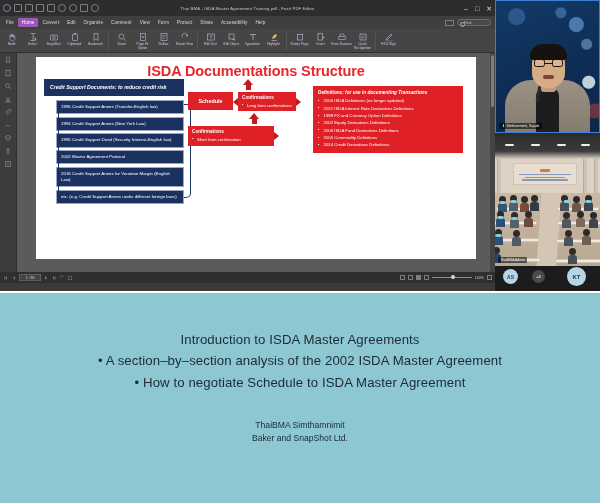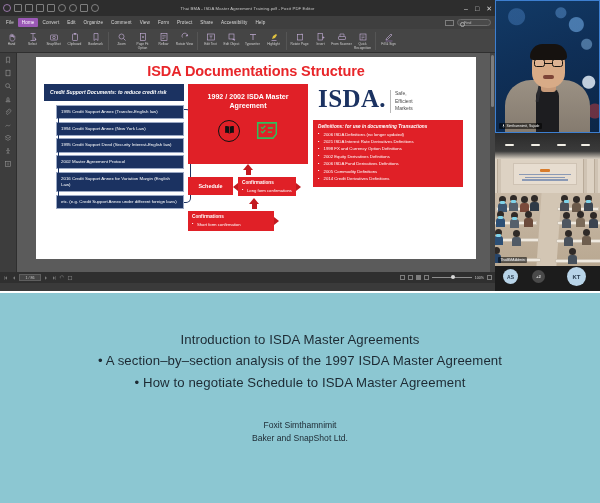--- a/index.html
+++ b/index.html
@@ -102,21 +102,21 @@
     background: #7d7d7d; border-radius: 2px; display: block;
   }
 
   
   .slide {
     width: 440px; height: 202px; background: #fff; position: relative;
     padding: 6px 8px 0 8px;
   }
   .slide-title {
     color: #e8262a; font-size: 14.5px; font-weight: bold; text-align: center;
-    letter-spacing: -.1px; margin-bottom: 5px;
+    letter-spacing: -.1px; 
   }
   .slide-body { display: flex; gap: 4px; align-items: flex-start; }
 
   
   .col-left { width: 140px; position: relative; }
   .blue-hdr {
     background: #1b3261; color: #fff; font-size: 5.1px; font-weight: bold;
     font-style: italic; padding: 4px 5px; line-height: 1.35;
     border: .7px solid #1b3261;
   }
@@ -677,38 +677,20 @@
                 <div class="blue-row">1995 Credit Support Annex (Transfer-English law)</div>
                 <div class="blue-row">1994 Credit Support Annex (New York Law)</div>
                 <div class="blue-row">1995 Credit Support Deed (Security Interest-English law)</div>
                 <div class="blue-row">2002 Master Agreement Protocol</div>
                 <div class="blue-row">2016 Credit Support Annex for Variation Margin (English Law)</div>
                 <div class="blue-row">etc. (e.g. Credit Support Annex under different foreign laws)</div>
               </div>
             </div>
 
             <div class="col-mid">
-              <div class="red-main">
-                <div class="red-main-t">1992 / 2002 ISDA Master Agreement</div>
-                <div class="icons-row">
-                  <span class="ico-book">
-                    <svg viewBox="0 0 24 24" width="15" height="15">
-                        <path d="M12 6c-2-1.4-5-1.6-7-1v11c2-.6 5-.4 7 1 2-1.4 5-1.6 7-1V5c-2-.6-5-.4-7 1z" fill="#111"></path>
-                        <path d="M12 6v11" stroke="#e02027" stroke-width="1.1"></path>
-                      </svg>
-                  </span>
-                  <span class="ico-check">
-                    <svg viewBox="0 0 26 22" width="22" height="19">
-                        <path d="M2 2h22v13l-4 5H2z" fill="none" stroke="#2fbf5c" stroke-width="1.8"></path>
-                        <path d="M6 7l1.8 1.8L11 5.5M6 12l1.8 1.8L11 10.5" fill="none" stroke="#2fbf5c" stroke-width="1.6"></path>
-                        <path d="M14 8h6M14 13h5" stroke="#2fbf5c" stroke-width="1.6"></path>
-                      </svg>
-                  </span>
-                </div>
-              </div>
 
               <div class="up-group">
                 <div class="arrow-up"></div>
                 <div class="arrow-stem"></div>
               </div>
 
               <div class="sched-row">
                 <div class="sched-box">Schedule</div>
                 <div class="arrow-left"></div>
                 <div class="conf-box">
@@ -726,28 +708,20 @@
               <div class="sched-row">
                 <div class="conf-box" style="width:86px">
                   <div class="conf-t">Confirmations</div>
                   <div class="conf-li">Short form confirmation</div>
                 </div>
                 <div class="arrow-right"></div>
               </div>
             </div>
 
             <div class="col-right">
-              <div class="isda-logo">
-                <div class="isda-word">ISDA.</div>
-                <div class="isda-tag">
-                  <div>Safe,</div>
-                  <div>Efficient</div>
-                  <div>Markets</div>
-                </div>
-              </div>
               <div class="red-def">
                 <div class="red-def-t">Definitions: for use in documenting Transactions</div>
                 <div class="def-li">2006 ISDA Definitions (no longer updated)</div>
                 <div class="def-li">2021 ISDA Interest Rate Derivatives Definitions</div>
                 <div class="def-li">1998 FX and Currency Option Definitions</div>
                 <div class="def-li">2002 Equity Derivatives Definitions</div>
                 <div class="def-li">2006 ISDA Fund Derivatives Definitions</div>
                 <div class="def-li">2005 Commodity Definitions</div>
                 <div class="def-li">2014 Credit Derivatives Definitions</div>
               </div>
@@ -959,21 +933,21 @@
 
     <div class="avatarbar">
       <div class="av blue" style="left:8px;  top:3px;  width:15px; height:15px;">AS</div>
       <div class="av grey" style="left:37px; top:4px;  width:13px; height:13px; font-size:4.4px;">+2</div>
       <div class="av blue" style="left:72px; top:1px;  width:19px; height:19px; font-size:6px;">KT</div>
     </div>
   </div>
 
   <div class="agenda">
     <div class="ag-line">Introduction to ISDA Master Agreements</div>
-    <div class="ag-line">• A section–by–section analysis of the 1997 ISDA Master Agreement</div>
+    <div class="ag-line">• A section–by–section analysis of the 2002 ISDA Master Agreement</div>
     <div class="ag-line">• How to negotiate Schedule to ISDA Master Agreement</div>
     <div class="ag-foot">
-      <div>Foxit Simthamnimit</div>
+      <div>ThaiBMA Simthamnimit</div>
       <div>Baker and SnapShot Ltd.</div>
     </div>
   </div>
 
 </div>
 
 </body></html>

